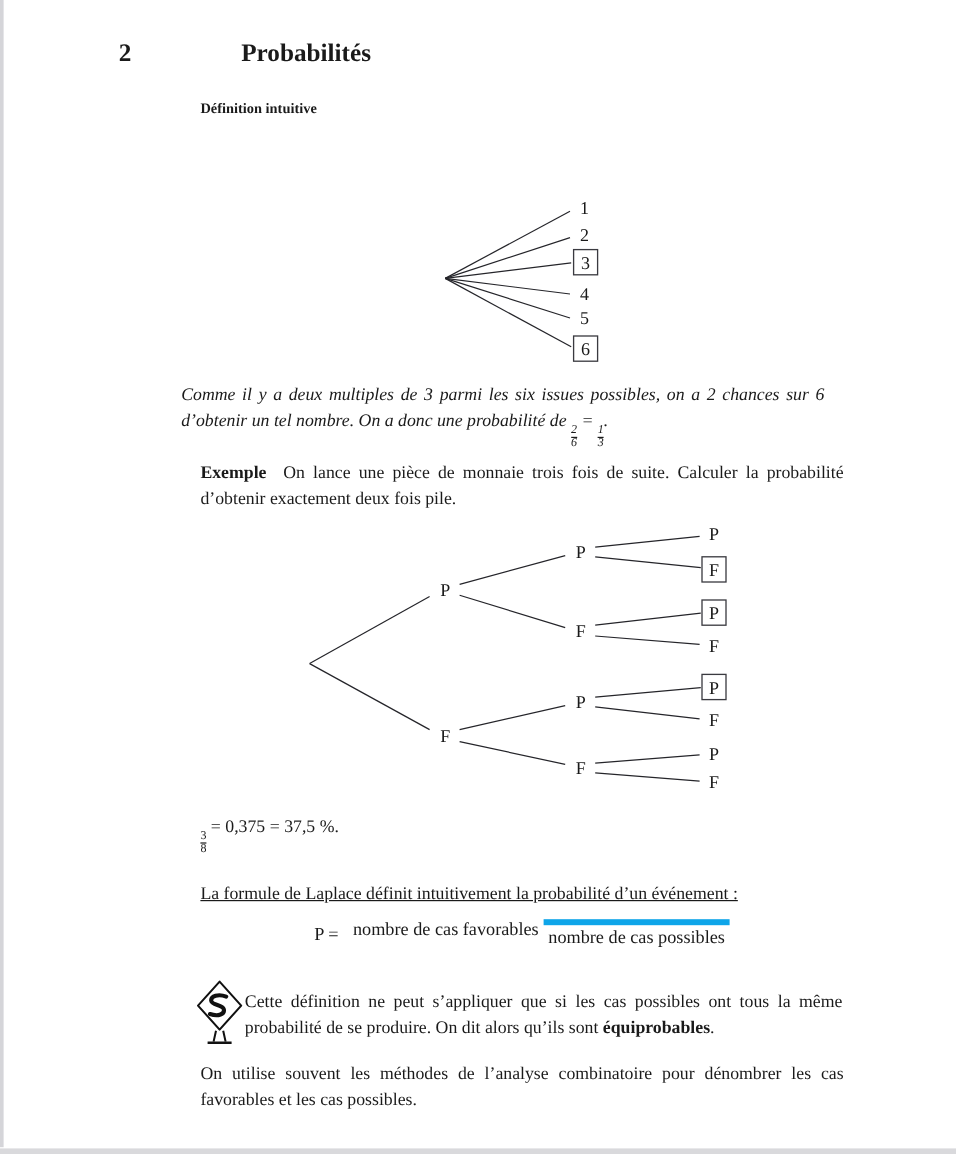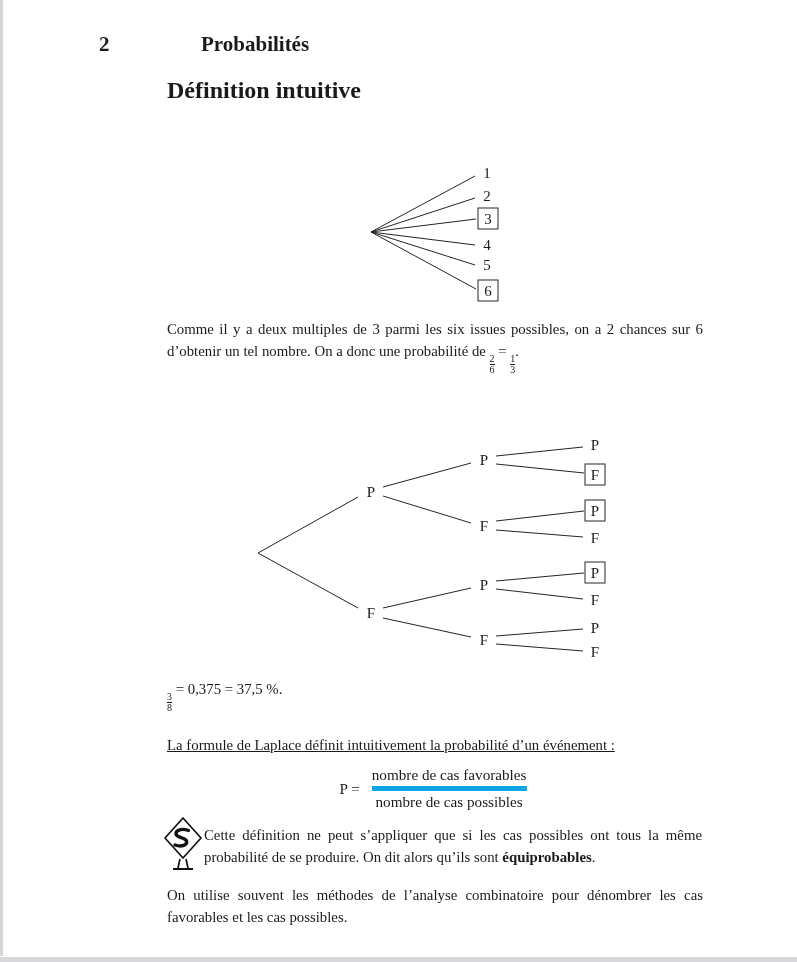--- a/index.html
+++ b/index.html
@@ -4,30 +4,30 @@
 <style>
   html,body{margin:0;padding:0;background:#fff;}
   #page{
     position:relative;width:797px;height:962px;background:#fff;overflow:hidden;
     font-family:"Liberation Serif", serif;color:#1a1a1a;
   }
   .edge-strip{position:absolute;left:0;top:0;width:3px;height:956px;background:#d5d5d9;}
   .bottom-bar{position:absolute;left:0;bottom:0;width:797px;height:5px;background:#d9d9dc;}
   .abs{position:absolute;}
   .h1{font-size:21px;font-weight:bold;line-height:22px;}
-  .h2{font-size:24px;font-weight:bold;line-height:20px;}
+  .h2{font-size:12px;font-weight:bold;line-height:20px;}
   .body-text{font-size:14.8px;line-height:22px;text-align:justify;width:536px;}
   .ex-label{font-weight:bold;margin-right:14px;}
   .bold{font-weight:bold;}
   .ifrac{display:inline-flex;flex-direction:column;text-align:center;font-size:10px;
          line-height:1.05;vertical-align:-0.55em;}
   .ifrac .den{border-top:1px solid #1a1a1a;}
   .formula-row{display:flex;justify-content:center;align-items:center;width:536px;font-size:15.2px;}
   .formula-lhs{margin-right:8px;}
-  .bfrac{display:inline-flex;flex-direction:column;text-align:center;align-items:center;}
+  .bfrac{display:inline-flex;flex-direction:row;text-align:center;}
   .bfrac .num{padding:0 4px 2px 4px;}
   .bfrac .den{border-top:5px solid #0ea5e9;padding:2px 4px 0 4px;}
   svg text{font-family:"Liberation Serif", serif;font-size:15px;fill:#1a1a1a;}
   svg line{stroke:#25252a;stroke-width:1;}
   svg rect.lbox{fill:none;stroke:#3a3a40;stroke-width:1.1;}
 </style>
 </head>
 <body>
 
 <div id="page">
@@ -53,28 +53,29 @@
     <g text-anchor="middle">
       <text x="487" y="178">1</text>
       <text x="487" y="201">2</text>
       <text x="488" y="224">3</text>
       <text x="487" y="250">4</text>
       <text x="487" y="270">5</text>
       <text x="488" y="296">6</text>
     </g>
   </svg>
 
-  <div class="abs body-text" style="left:167px;top:318px;"><span>Comme il y a deux multiples de 3 parmi les six issues possibles, on a 2 chances sur 6 d’obtenir un tel nombre. On a donc une probabilité de </span><span class="ifrac">
+  <div class="abs body-text" style="left:151px;top:318px;font-style:italic;"><span>Comme il y a deux multiples de 3 parmi les six issues possibles, on a 2 chances sur 6 d’obtenir un tel nombre. On a donc une probabilité de </span><span class="ifrac">
         <span>2</span>
         <span class="den">6</span>
       </span><span> = </span><span class="ifrac">
         <span>1</span>
         <span class="den">3</span>
       </span><span>.</span></div>
 
+  <div class="abs body-text" style="left:167px;top:383px;"><span class="ex-label">Exemple</span><span>On lance une pièce de monnaie trois fois de suite. Calculer la probabilité d’obtenir exactement deux fois pile.</span></div>
 
   <svg class="abs" style="left:248px;top:430px;" width="370" height="240" viewBox="248 430 370 240">
     <g>
       <line x1="258" y1="553" x2="358" y2="497"></line>
       <line x1="258" y1="553" x2="358" y2="608"></line>
       <line x1="383" y1="487" x2="471" y2="463"></line>
       <line x1="383" y1="496" x2="471" y2="523"></line>
       <line x1="383" y1="608" x2="471" y2="588"></line>
       <line x1="383" y1="618" x2="471" y2="637"></line>
       <line x1="496" y1="456" x2="583" y2="447"></line>

